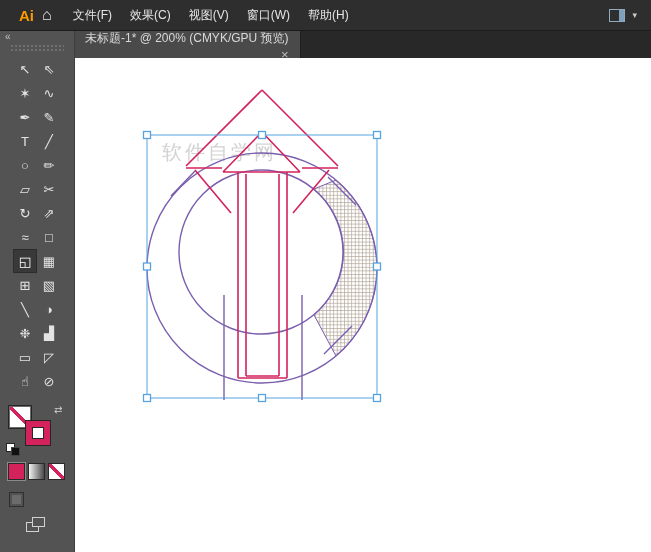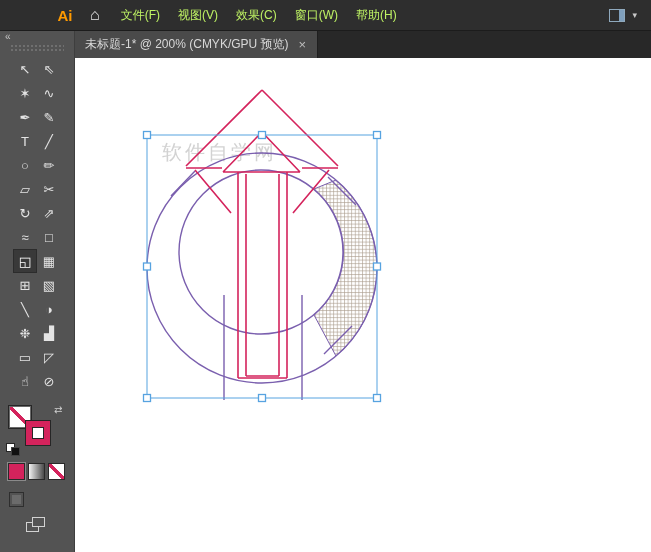--- a/index.html
+++ b/index.html
@@ -2,34 +2,34 @@
 <html style="--purple: #7a5fae; --red: #d4235c; --sel: #57a3e0; --hatch-line: #a89a8a; --accent-orange: #ff9a00;"><head>
 <meta charset="utf-8">
 <style>
   html,body{margin:0;padding:0;background:#1f1f1f;}
   #app{position:relative;width:651px;height:552px;overflow:hidden;background:#fff;
        font-family:"Liberation Sans","DejaVu Sans",sans-serif;-webkit-font-smoothing:antialiased;}
 
   
   #menubar{position:absolute;top:0;left:0;right:0;height:30px;background:#2e2e2e;
            border-bottom:1px solid #1c1c1c;display:flex;align-items:center;z-index:30;}
-  .ai-logo{width:34px;text-align:center;color:var(--accent-orange);font-weight:bold;
-           font-size:15px;letter-spacing:0;padding-left:48px;}
+  .ai-logo{width:34px;text-align:right;color:var(--accent-orange);font-weight:bold;
+           font-size:15px;letter-spacing:0;}
   .home-icon{color:#e6e6e6;font-size:16px;margin:0 12px 0 8px;cursor:default;}
   #menu-items{display:flex;align-items:center;height:30px;}
-  .menu-item{color:#bef264;font-size:12px;line-height:30px;padding:0 9px;cursor:default;white-space:nowrap;}
+  .menu-item{color:#e5e5e5;font-size:12px;line-height:30px;padding:0 9px;cursor:default;white-space:nowrap;}
   #menubar-right{margin-left:auto;display:flex;align-items:center;gap:7px;padding-right:14px;}
   .ws-icon{width:14px;height:11px;border:1px solid #8fa9bd;box-shadow:inset -5px 0 0 #7f9fbc;}
   .ws-chevron{color:#c8c8c8;font-size:9px;}
 
   
   #tabbar{position:absolute;top:30px;left:74px;right:0;height:28px;background:#282828;
           display:flex;align-items:stretch;z-index:20;}
-  .doc-tab{background:#4a4a4a;color:#d8d8d8;font-size:12px;display:flex;align-items:center;
-           padding:0 11px;border-right:1px solid #1f1f1f;cursor:default;}
+  .doc-tab{background:#4a4a4a;color:#d8d8d8;font-size:12px;display:flex;align-items:flex-end;
+           padding:0 11px;border-right:1px solid #1f1f1f;cursor:default;flex-direction:column;}
   .doc-tab .tab-title{white-space:nowrap;}
   .tab-close{margin-left:10px;color:#bdbdbd;font-size:13px;cursor:default;}
 
   
   #toolbar{position:absolute;top:30px;left:0;width:74px;bottom:0;background:#535353;
            border-right:1px solid #3e3e3e;z-index:25;}
   .tb-collapse{color:#c2c2c2;font-size:10px;padding:2px 0 0 5px;line-height:10px;cursor:default;}
   .tb-grip{width:54px;height:9px;margin:2px auto 4px auto;
            background-image:radial-gradient(#6f6f6f 1px, transparent 1.1px);
            background-size:4px 4px;background-position:0 0;}
@@ -79,22 +79,22 @@
 </head>
 <body>
 
 <div id="app">
 
   <div id="menubar">
     <div class="ai-logo">Ai</div>
     <div class="home-icon">⌂</div>
     <div id="menu-items">
         <span class="menu-item">文件(F)</span>
+        <span class="menu-item">效果(C)</span>
         <span class="menu-item">视图(V)</span>
-        <span class="menu-item">效果(C)</span>
         <span class="menu-item">窗口(W)</span>
         <span class="menu-item">帮助(H)</span>
       </div>
     <div id="menubar-right">
       <span class="ws-icon"></span>
       <span class="ws-chevron">▾</span>
     </div>
   </div>
 
   <div id="tabbar">

